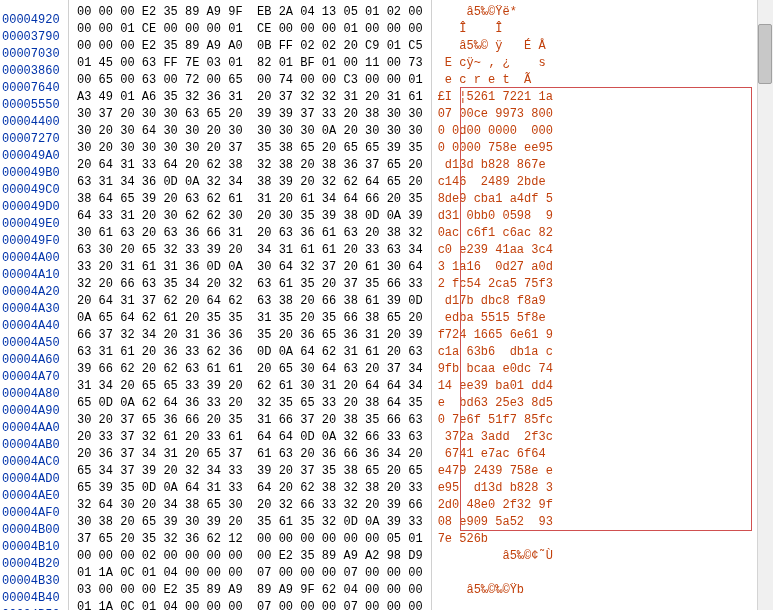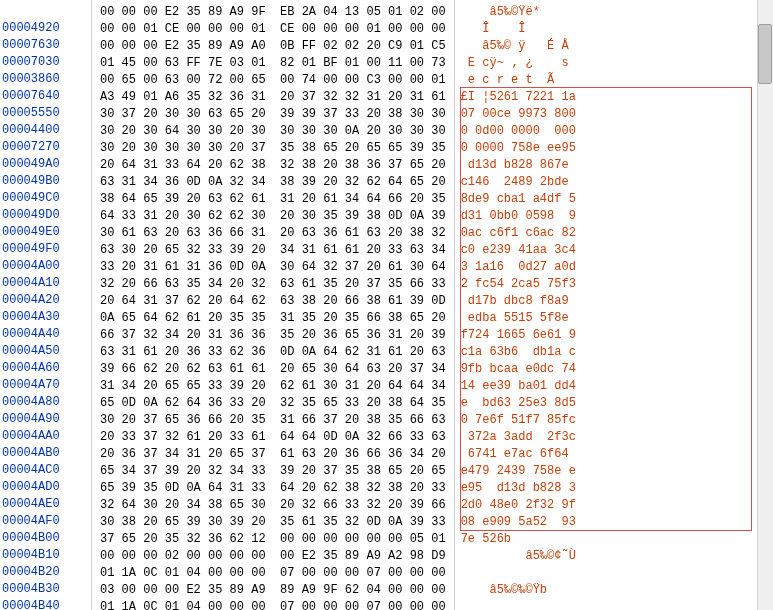--- a/index.html
+++ b/index.html
@@ -15,22 +15,22 @@
     overflow: hidden;
     position: relative;
   }
   .viewer {
     display: flex;
     flex-direction: row;
     width: 100%;
     height: 100%;
   }
   .addr-col {
-    width: 92px;
-    padding: 20px 4px 4px 2px;
+    width: 69px;
+    padding: 12px 4px 4px 2px;
     border-right: 1px solid #d0d0d0;
     color: #0033aa;
   }
   .hex-col {
     flex: 0 0 auto;
     padding: 4px 8px;
     border-right: 1px solid #d0d0d0;
     white-space: pre;
     color: #000;
   }
@@ -74,21 +74,21 @@
     height: 444px;
     z-index: 10;
   }
 </style>
 </head>
 <body>
 
 <div class="viewer">
   <div class="addr-col" id="addr-col">
       <div class="row">00004920</div>
-      <div class="row">00007630</div>
+      <div class="row">00003790</div>
       <div class="row">00007030</div>
       <div class="row">00003860</div>
       <div class="row">00007640</div>
       <div class="row">00005550</div>
       <div class="row">00004400</div>
       <div class="row">00007270</div>
       <div class="row">000049A0</div>
       <div class="row">000049B0</div>
       <div class="row">000049C0</div>
       <div class="row">000049D0</div>

